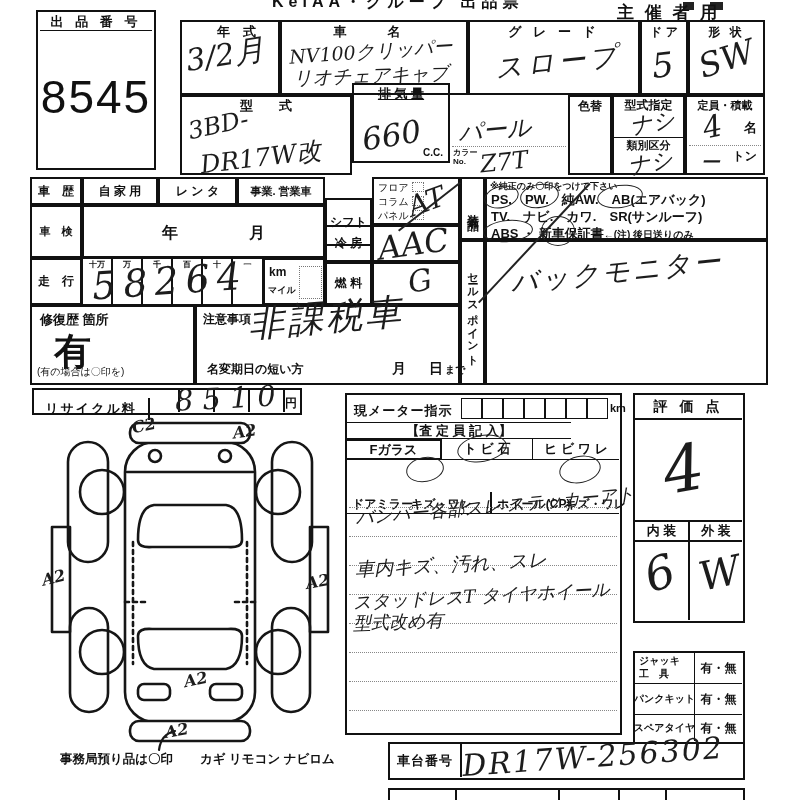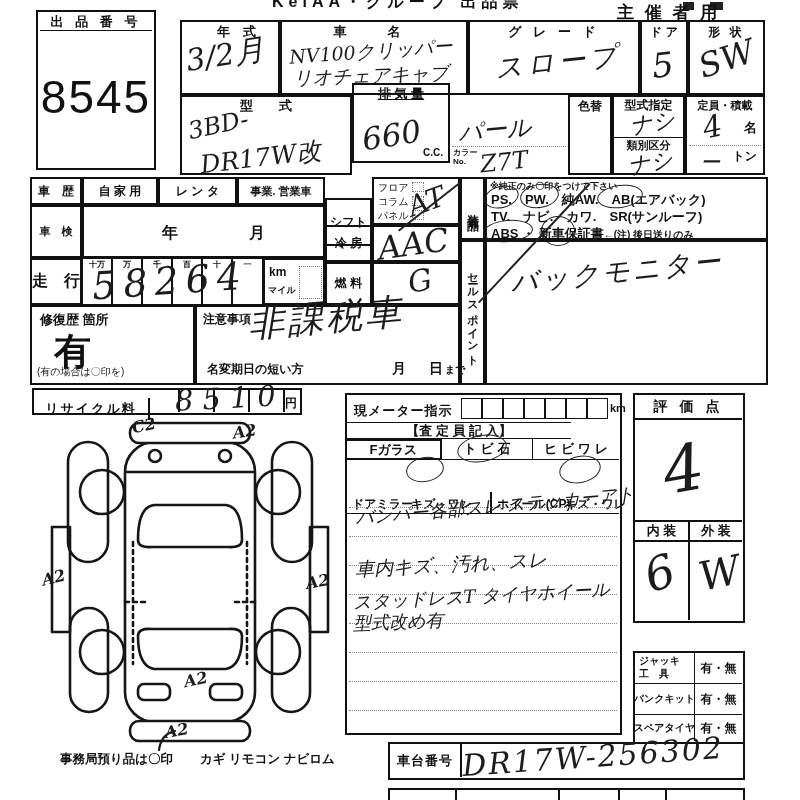--- a/index.html
+++ b/index.html
@@ -102,21 +102,21 @@
   <div class="abs b2 ctr lbl" style="left:82px;top:177px;width:76px;height:28px;font-size:12px;">自 家 用</div>
   <div class="abs b2 ctr lbl" style="left:158px;top:177px;width:79px;height:28px;font-size:12px;">レ ン タ</div>
   <div class="abs b2 ctr lbl" style="left:237px;top:177px;width:88px;height:28px;font-size:11px;">事業. 営業車</div>
 
   <div class="abs b2 ctr lbl" style="left:30px;top:205px;width:52px;height:53px;font-size:11px;">車　検</div>
   <div class="abs b2" style="left:82px;top:205px;width:243px;height:53px;">
     <span class="abs lbl" style="left:78px;top:16px;font-size:16px;">年</span>
     <span class="abs lbl" style="left:165px;top:16px;font-size:16px;">月</span>
   </div>
 
-  <div class="abs b2 ctr lbl" style="left:30px;top:258px;width:52px;height:47px;font-size:16px;text-align:center;">走　行</div>
+  <div class="abs b2 ctr lbl" style="left:30px;top:258px;width:52px;height:47px;font-size:12px;text-align:center;">走　行</div>
   <div class="abs b15" style="left:82px;top:258px;width:30px;height:47px;">
       <div class="ctr lbl" style="height:11px;font-size:8px;">十万</div>
     </div>
   <div class="abs b15" style="left:112px;top:258px;width:30px;height:47px;">
       <div class="ctr lbl" style="height:11px;font-size:8px;">万</div>
     </div>
   <div class="abs b15" style="left:142px;top:258px;width:30px;height:47px;">
       <div class="ctr lbl" style="height:11px;font-size:8px;">千</div>
     </div>
   <div class="abs b15" style="left:172px;top:258px;width:30px;height:47px;">

